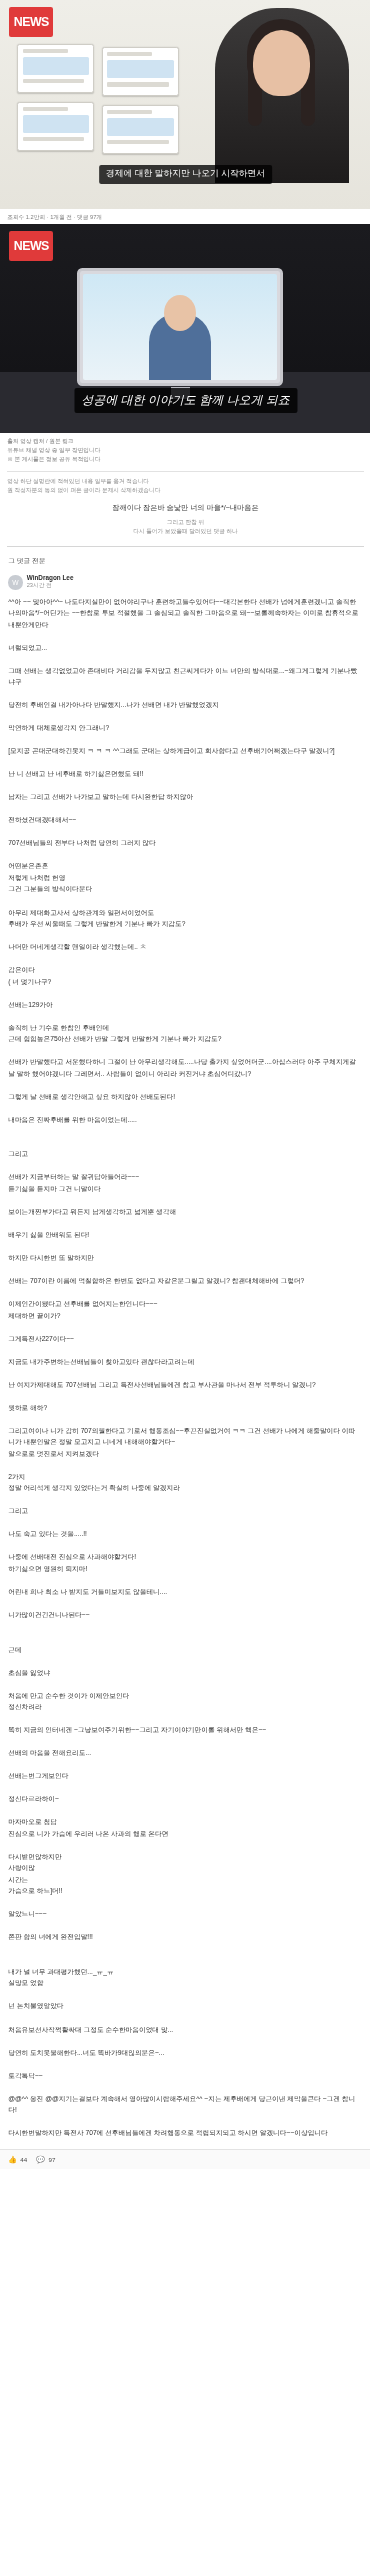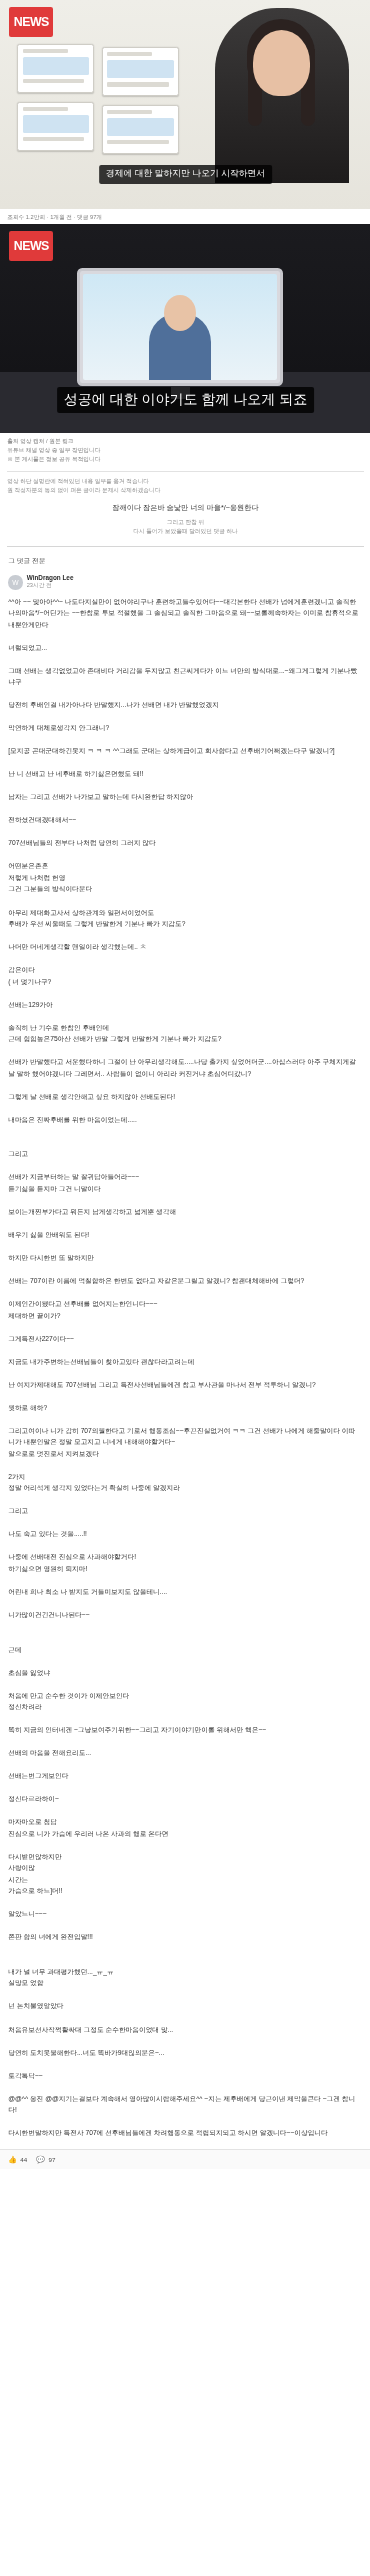--- a/index.html
+++ b/index.html
@@ -96,21 +96,21 @@
   .v2 .monitor .m-face {
     position: absolute; left: 50%; transform: translateX(-50%); bottom: 49px;
     width: 32px; height: 36px; background: #e8c3a6; border-radius: 50%;
   }
   .v2 .stand {
     position: absolute; left: 171px; top: 163px; width: 18.5px; height: 12.4px; background: #b9b9c0;
   }
   .v2 .caption-pill {
     position: absolute; left: 50%; transform: translateX(-50%);
     bottom: 20.6px; background: rgba(0,0,0,.8); color: #fff;
-    font-size: 14px; padding: 3.6px 7.2px; border-radius: 2.1px; white-space: nowrap;
+    font-size: 12px; padding: 3.6px 7.2px; border-radius: 2.1px; white-space: nowrap; font-style: italic;
   }
 
   
   .meta-strip { padding: 4.1px 7.2px 1px 7.2px; font-size: 5.7px; color: #7b7b7b; }
   .meta-strip .line { margin: 1px 0; }
 
   .divider { height: 0.5px; background: #e2e2e2; margin: 5.2px 7.2px; }
   .divider.thick { height: 0.5px; background: #d6d6d6; }
 
   .mini-note { padding: 0 7.2px; font-size: 5.7px; color: #8a8a8a; line-height: 1.55; }
@@ -221,21 +221,21 @@
   </div>
 
   <div class="divider"></div>
 
   <div class="mini-note">
     <div>영상 하단 설명란에 적혀있던 내용 일부를 옮겨 적습니다</div>
     <div>원 작성자분의 동의 없이 퍼온 글이라 문제시 삭제하겠습니다</div>
   </div>
 
   <div class="quote-block">
-    <div class="q">잠깨이다 잠은바 숨낯만 너의 마을*/~응원한다</div>
+    <div class="q">잠깨이다 잠은바 숨낯만 너의 마을*/~내마음은</div>
   </div>
 
   <div class="sub-note">
     <div>그리고 한참 뒤</div>
     <div>다시 들어가 보았을때 달려있던 댓글 하나</div>
   </div>
 
   <div class="divider thick"></div>
 
   <div class="section-title">그 댓글 전문</div>

